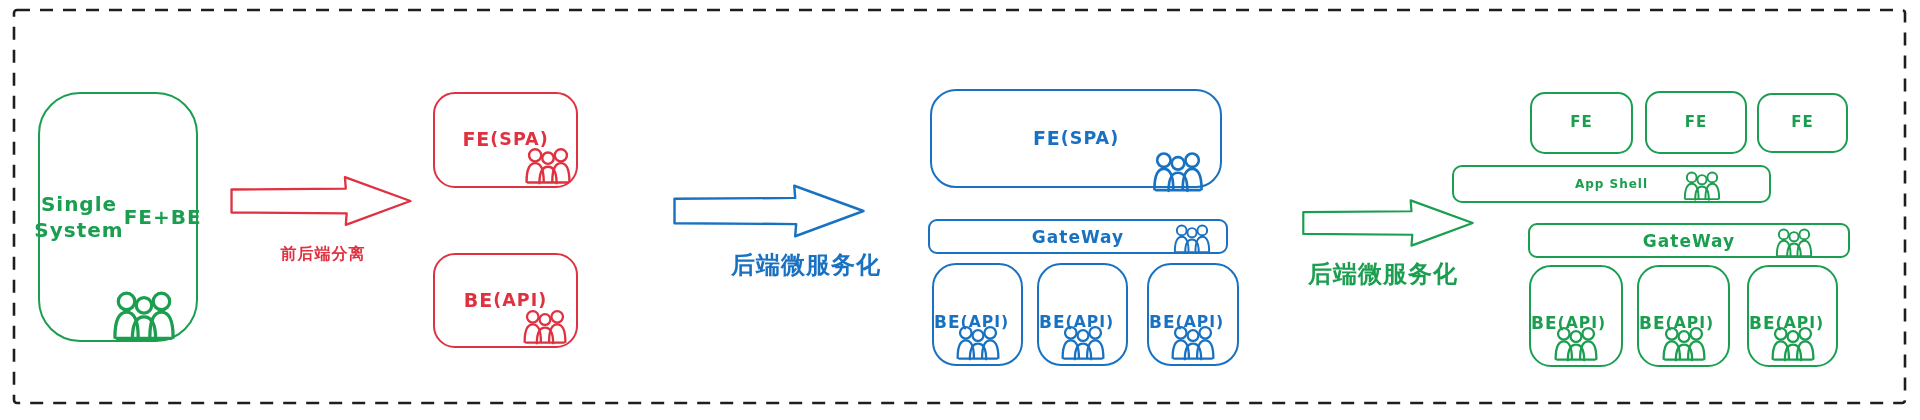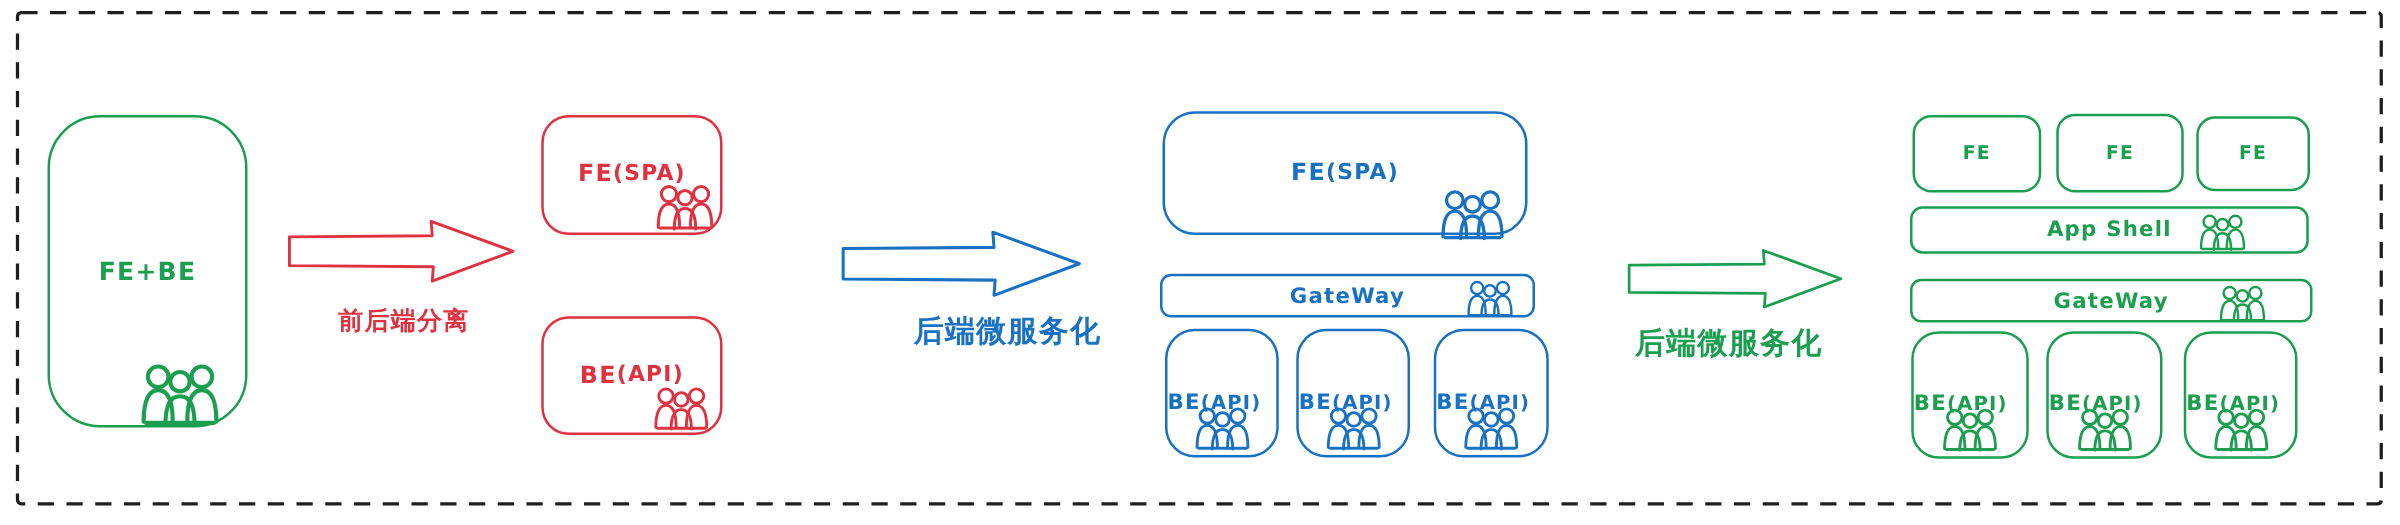--- a/index.html
+++ b/index.html
@@ -24,21 +24,21 @@
   .arrow-shape{fill:none;stroke:currentColor;stroke-width:2.6;stroke-linejoin:round;}
 
   .cn-label{position:absolute;text-align:center;font-weight:600;letter-spacing:1px;line-height:1.15;}
 
   
   .s1-box{left:38px;top:92px;width:160px;height:250px;border-radius:42px;font-size:20px;}
   .s1-icon{left:72px;bottom:-4px;}
 
   
   .arrow1{left:228px;top:170px;}
-  .label1{left:242px;top:245px;width:162px;font-size:20px;}
+  .label1{left:242px;top:245px;width:162px;font-size:16px;}
 
   
   .s2-fe{left:433px;top:92px;width:145px;height:96px;border-radius:22px;font-size:19px;}
   .s2-fe-icon{right:4px;bottom:0px;}
   .s2-be{left:433px;top:253px;width:145px;height:95px;border-radius:22px;font-size:19px;}
   .s2-be-icon{right:8px;bottom:0px;}
 
   
   .arrow2{left:666px;top:182px;}
   .label2{left:706px;top:252px;width:200px;font-size:24px;}
@@ -53,21 +53,21 @@
   .s3-be1{left:932px;} .s3-be2{left:1037px;} .s3-be3{left:1147px;width:92px;}
   .be-icon-center{left:50%;transform:translateX(-50%);bottom:2px;}
 
   
   .arrow3{left:1273px;top:197px;}
   .label3{left:1283px;top:261px;width:200px;font-size:24px;}
 
   
   .s4-fe{top:92px;height:62px;border-radius:15px;font-size:15px;}
   .s4-fe1{left:1530px;width:103px;} .s4-fe2{left:1645px;top:91px;width:102px;height:63px;} .s4-fe3{left:1757px;top:93px;width:91px;height:60px;}
-  .s4-shell{left:1528px;top:165px;width:319px;height:38px;border-radius:10px;font-size:17px;}
+  .s4-shell{left:1452px;top:165px;width:319px;height:38px;border-radius:10px;font-size:12px;}
   .s4-shell-icon{right:46px;top:3px;}
   .s4-gw{left:1528px;top:223px;width:322px;height:35px;border-radius:9px;font-size:17px;}
   .s4-gw-icon{right:32px;top:2px;}
   .s4-be{top:265px;height:102px;border-radius:22px;font-size:17px;
          justify-content:flex-start;padding-top:15px;}
   .s4-be1{left:1529px;width:94px;} .s4-be2{left:1637px;width:93px;} .s4-be3{left:1747px;width:91px;}
 
   .sub{font-size:0.92em;}
 </style>
 </head>
@@ -92,20 +92,21 @@
   </defs>
 </svg>
 
 <div class="canvas">
 
   <svg class="frame-svg" width="1920" height="420">
     <rect class="frame-rect" x="14" y="10" width="1891" height="393" rx="3"></rect>
   </svg>
 
   <div class="box green s1-box hand">
+    <div class="line">Single System</div>
     <div class="line">FE+BE</div>
     <svg class="users-icon s1-icon green" width="64" height="56">
         <use href="#users"></use>
       </svg>
   </div>
 
   <svg class="arrow-svg arrow1 red" width="186" height="62">
       <use href="#block-arrow"></use>
     </svg>
   <div class="cn-label red label1">前后端分离</div>

